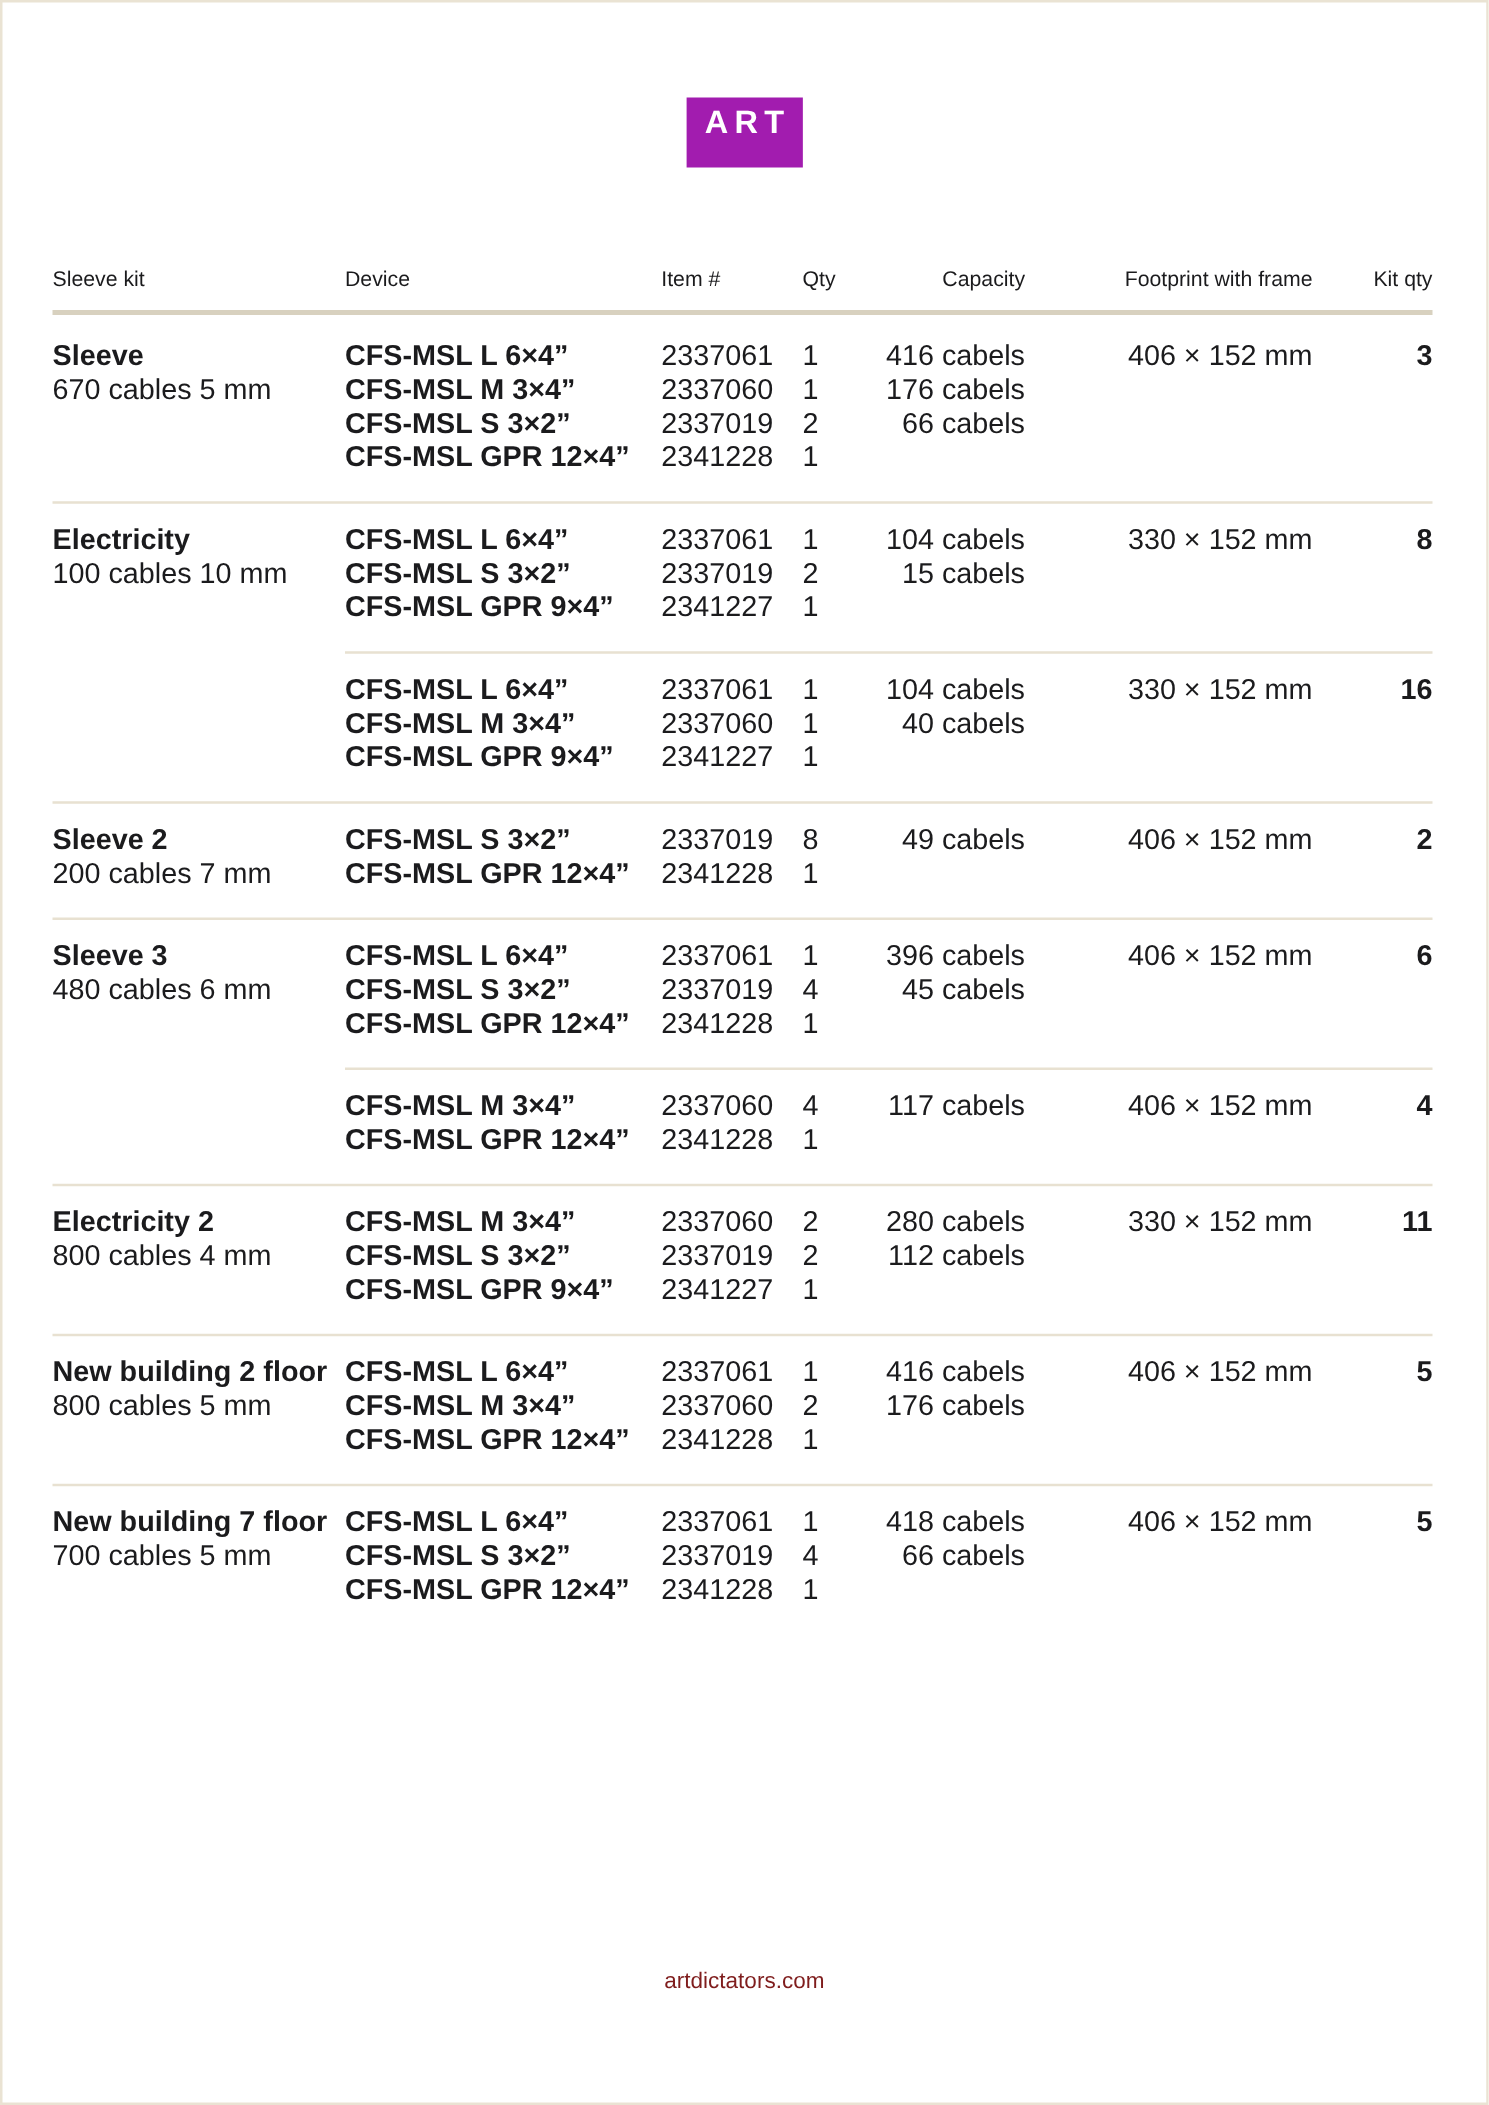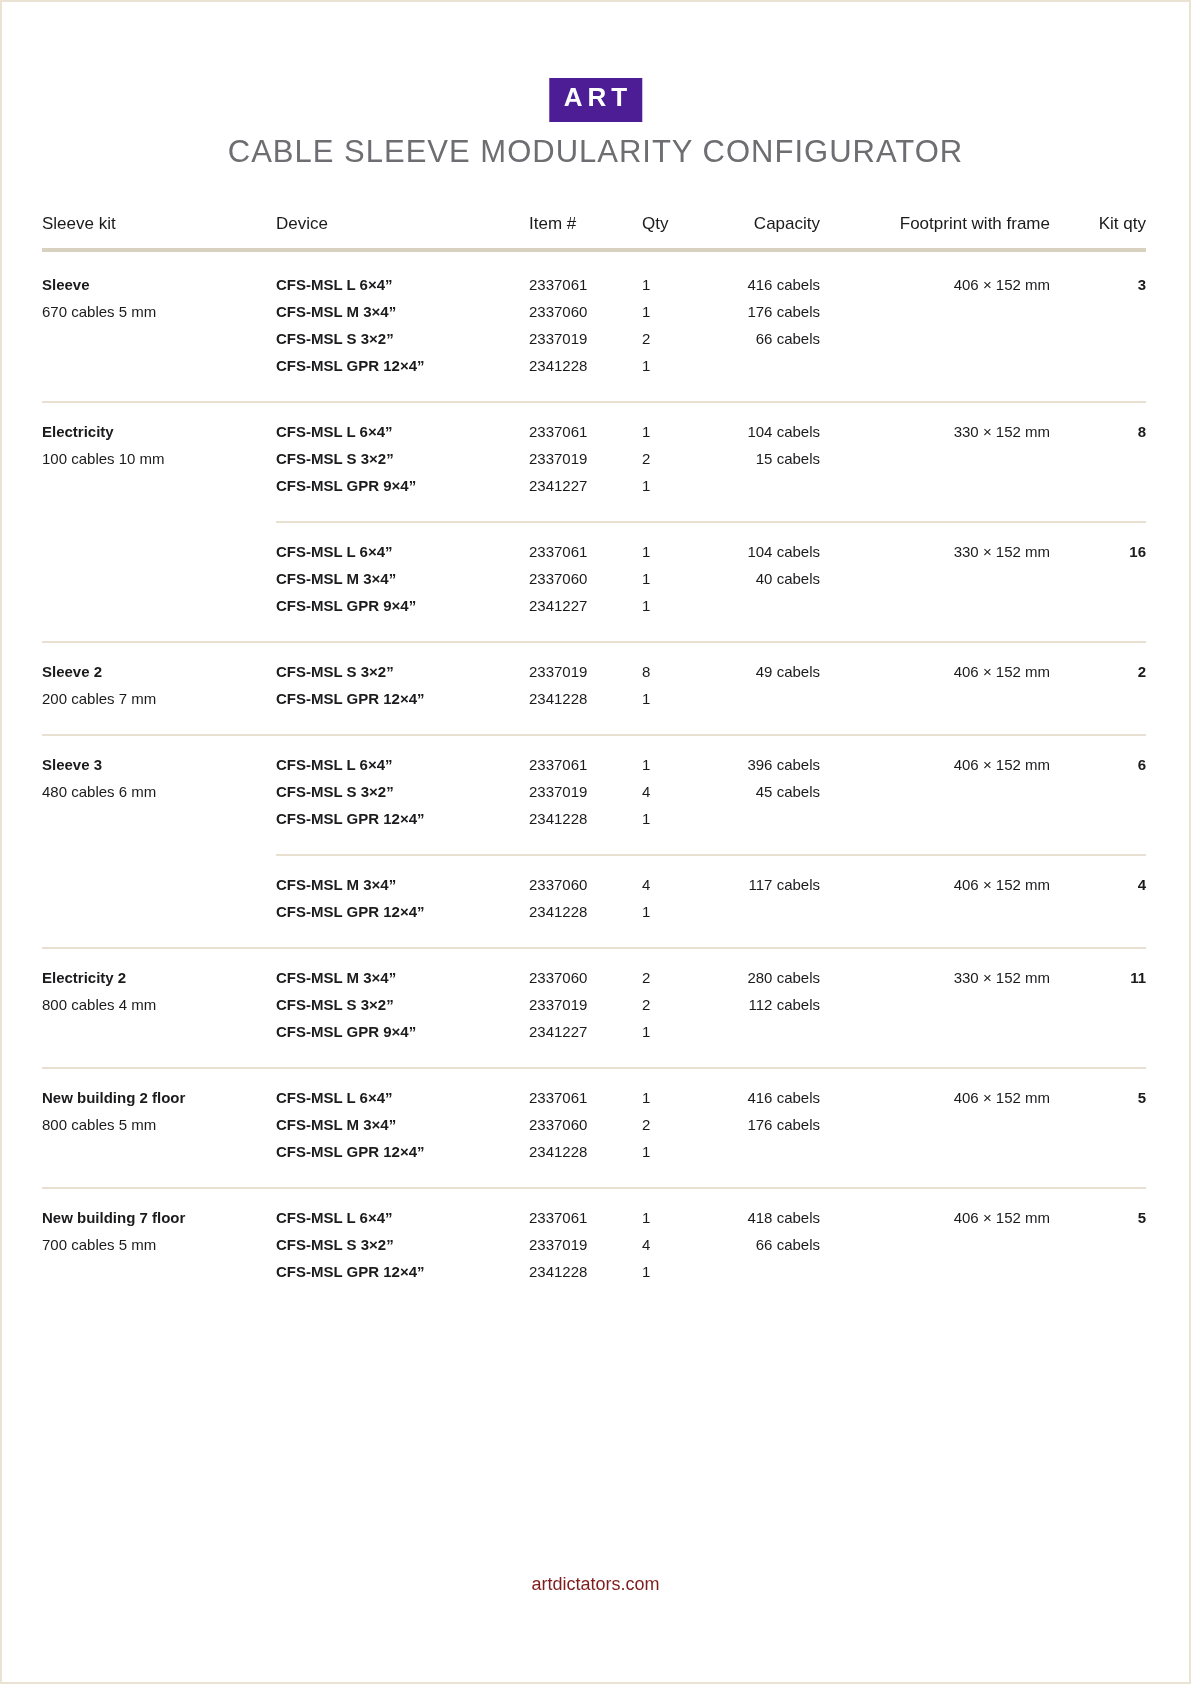--- a/index.html
+++ b/index.html
@@ -10,36 +10,36 @@
     font-family: "Liberation Sans", sans-serif;
     color: #1b1b1d;
   }
   .page {
     position: absolute; inset: 0;
     background: #fff;
     border: 2px solid #eae3d3;
   }
   .logo {
     position: absolute; top: 76px; left: 50%; transform: translateX(-50%);
-    background: #4c1d95; color: #ffffff;
+    background: #a21caf; color: #ffffff;
     font-weight: bold; font-size: 26px; letter-spacing: 5px;
-    padding: 4px 10px 9px 15px;
+    padding: 4px 10px 21px 15px;
   }
   .title {
     position: absolute; top: 132px; left: 0; width: 100%;
     text-align: center;
     font-size: 31px; letter-spacing: 1px;
     color: #6d6d72; font-weight: 400;
     white-space: nowrap;
   }
   .content { position: absolute; left: 40px; top: 212px; width: 1104px; }
   .row {
     display: grid;
     grid-template-columns: 234px 253px 113px 50px 128px 230px 1fr;
-    font-size: 15px; line-height: 27px;
+    font-size: 23px; line-height: 27px;
   }
   .row.header { line-height: 20px; font-size: 17px; }
   .c { white-space: nowrap; overflow: visible; }
   .c5 { text-align: right; }
   .c6 { padding-left: 27px; text-align: right; }
   .c7 { text-align: right; }
   .b  { font-weight: bold; }
   .rule { height: 4px; background: #d8d1bf; margin-top: 14px; }
   .group { margin-top: 15px; }
   .group.first { margin-top: 19px; }
@@ -50,21 +50,20 @@
     text-align: center; font-size: 18px; color: #7f1d1d;
   }
 </style>
 </head>
 <body>
 
 <div class="page">
 
   <div class="logo">ART</div>
 
-  <div class="title">CABLE SLEEVE MODULARITY CONFIGURATOR</div>
 
   <div class="content">
     <div class="row header">
       <div class="c c1">Sleeve kit</div>
       <div class="c c2">Device</div>
       <div class="c c3">Item #</div>
       <div class="c c4">Qty</div>
       <div class="c c5">Capacity</div>
       <div class="c c6">Footprint with frame</div>
       <div class="c c7">Kit qty</div>

